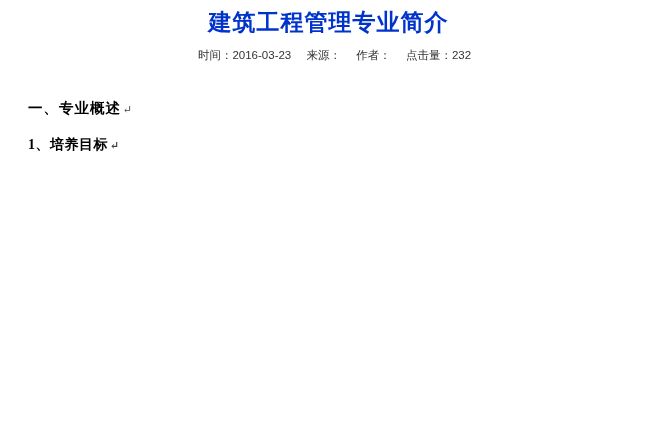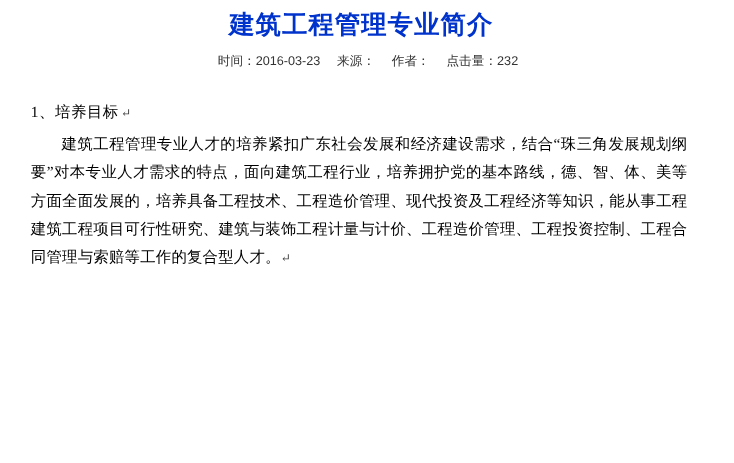--- a/index.html
+++ b/index.html
@@ -55,20 +55,21 @@
   .heading-1 .mark {
     font-weight: normal;
     font-size: 11px;
     color: #444;
     margin-left: 2px;
   }
   .sub-item {
     font-size: 14px;
     margin: 18px 0 0 14px;
     letter-spacing: 0.5px;
+    font-weight: bold;
   }
   .sub-item .mark {
     font-size: 11px;
     color: #444;
     margin-left: 2px;
   }
   .para {
     font-size: 14px;
     line-height: 1.85;
     text-align: justify;
@@ -91,24 +92,24 @@
 
   <div class="meta-line">
     <span>时间：2016-03-23</span>
     <span>来源：</span>
     <span>作者：</span>
     <span>点击量：232</span>
   </div>
 
   <div class="body-wrap">
 
+    <div class="heading-1">
+      <span>一、专业概述</span><span class="mark">↵</span>
+    </div>
 
     <div class="sub-item">
       <span>1、培养目标</span><span class="mark">↵</span>
     </div>
 
-    <div class="para">
-      <span>建筑工程管理专业人才的培养紧扣广东社会发展和经济建设需求，结合“珠三角发展规划纲要”对本专业人才需求的特点，面向建筑工程行业，培养拥护党的基本路线，德、智、体、美等方面全面发展的，培养具备工程技术、工程造价管理、现代投资及工程经济等知识，能从事工程建筑工程项目可行性研究、建筑与装饰工程计量与计价、工程造价管理、工程投资控制、工程合同管理与索赔等工作的复合型人才。</span><span class="mark">↵</span>
-    </div>
 
 
   </div>
 </div>
 
 </body></html>

